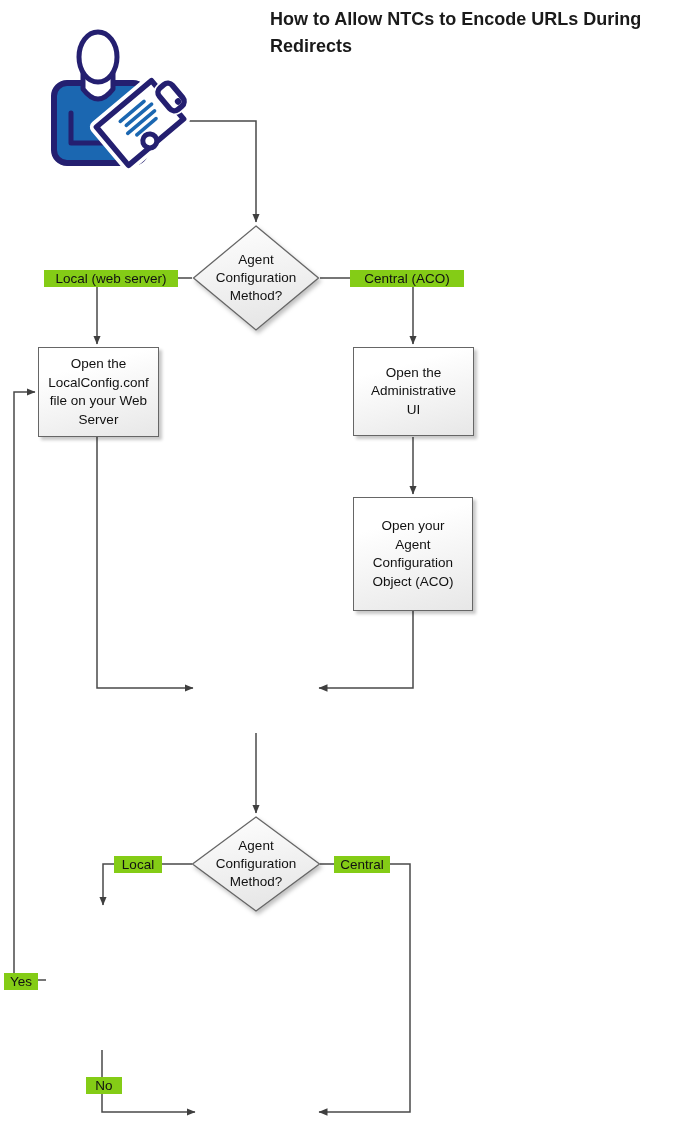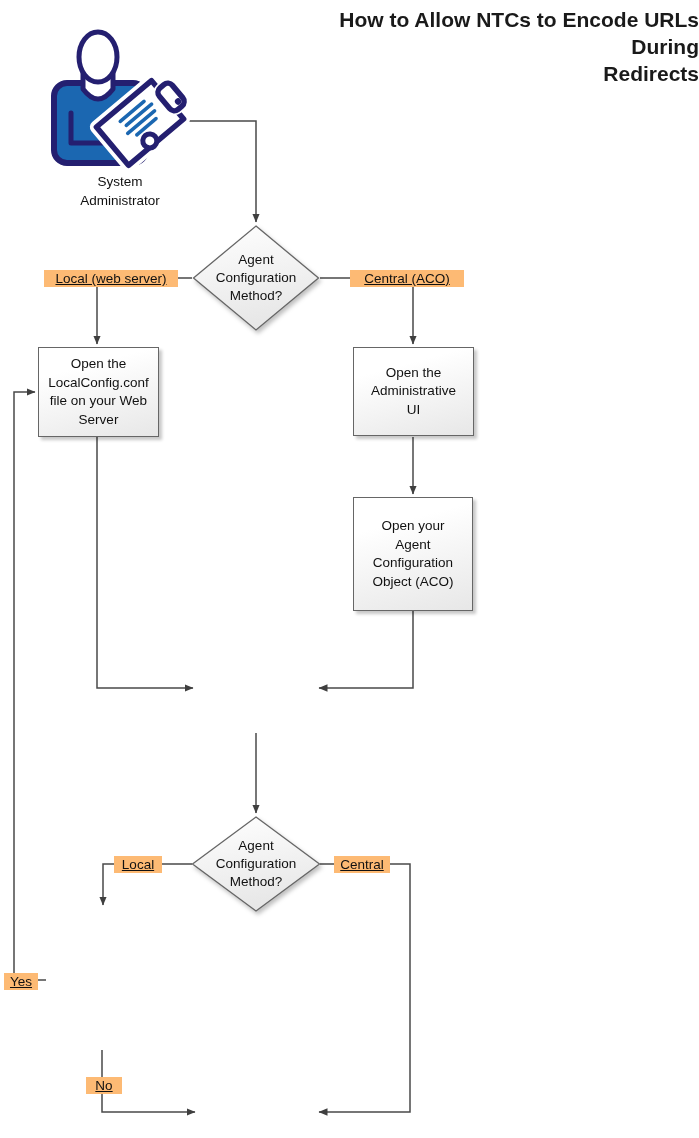--- a/index.html
+++ b/index.html
@@ -3,21 +3,21 @@
 <meta charset="utf-8">
 <style>
   html,body{margin:0;padding:0;background:#fff;}
   .canvas{
     position:relative;width:699px;height:1138px;background:#fff;overflow:hidden;
     font-family:"Liberation Sans","DejaVu Sans",sans-serif;color:#111;
   }
   .connectors{position:absolute;left:0;top:0;}
   .title{
     position:absolute;left:270px;top:6px;width:429px;
-    font-size:21px;font-weight:700;line-height:27px;text-align:right;
+    font-size:18px;font-weight:700;line-height:27px;text-align:left;
     white-space:pre-line;color:#1a1a1a;
   }
   .actor-icon{position:absolute;left:50px;top:31px;overflow:visible;}
   .actor-label{
     position:absolute;left:55px;top:172px;width:130px;text-align:center;
     font-size:13.5px;line-height:19px;white-space:pre-line;
   }
   .box{
     position:absolute;box-sizing:border-box;
     border:1.4px solid #666;
@@ -31,22 +31,22 @@
   .btext span,.btext b{display:block;white-space:pre-line;}
   .stadium{border-radius:23px;}
   .dwrap{position:absolute;}
   .dwrap svg{position:absolute;left:0;top:0;filter:drop-shadow(2.5px 3px 2px rgba(0,0,0,0.25));}
   .dtext{
     position:absolute;left:0;top:0;width:100%;height:100%;
     display:flex;align-items:center;justify-content:center;
     font-size:13.5px;line-height:18px;text-align:center;white-space:pre-line;
   }
   .elabel{
-    position:absolute;background:#fdba74;font-size:13.5px;line-height:17px;
-    text-align:center;padding:0 1px;text-decoration:underline;
+    position:absolute;background:#84cc16;font-size:13.5px;line-height:17px;
+    text-align:center;padding:0 1px;
   }
 </style>
 </head>
 <body>
 
 <div class="canvas">
 
   <svg class="connectors" width="699" height="1138">
     <defs>
       <marker id="arr" markerWidth="10" markerHeight="9" refX="8.5" refY="3.75" orient="auto" markerUnits="userSpaceOnUse">
@@ -86,22 +86,20 @@
         <g stroke="#1b67b1" stroke-width="3.6" stroke-linecap="round" fill="none">
           <path d="M-14,-17 V14"></path>
             <path d="M-7,-21 V12"></path>
             <path d="M0,-19 V16"></path>
             <path d="M7,-15 V10"></path>
         </g>
         <circle cx="20" cy="4" r="7" fill="#fff" stroke="#241f70" stroke-width="5"></circle>
       </g>
     </g>
   </svg>
-  <div class="actor-label">System
-Administrator</div>
 
   <div class="dwrap" style="left:192px;top:225px;width:128px;height:106px">
     <svg width="128" height="106">
       <defs>
           <linearGradient id="g1" x1="0" y1="0" x2="0.25" y2="1">
         <stop offset="0" stop-color="#ffffff"></stop>
             <stop offset="1" stop-color="#e7e7e7"></stop>
       </linearGradient>
         </defs>
       <polygon points="64,1 126.5,53 64,105 1.5,53" fill="url(#g1)" stroke="#666" stroke-width="1.3"></polygon>

